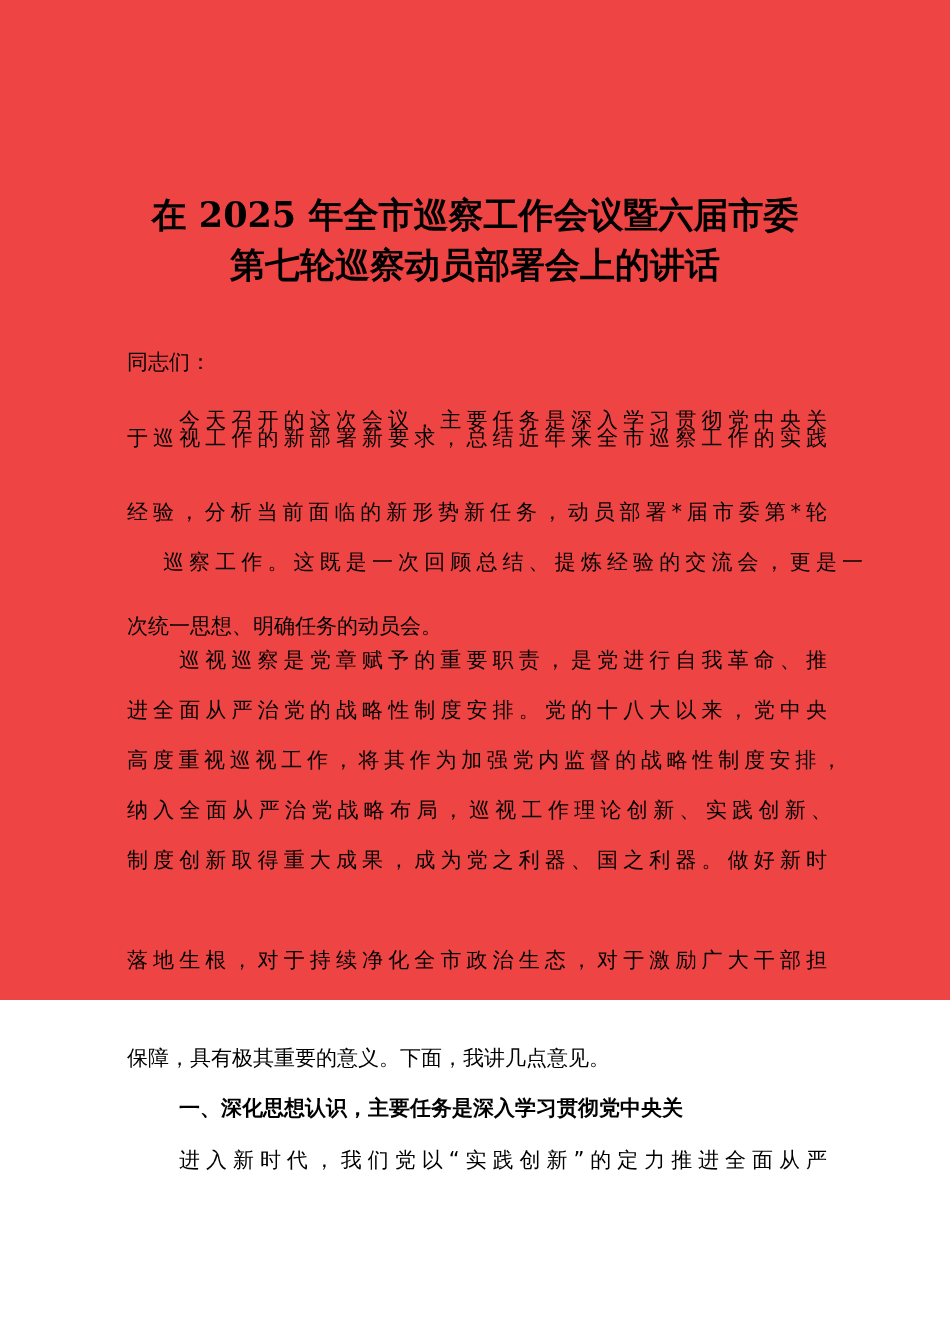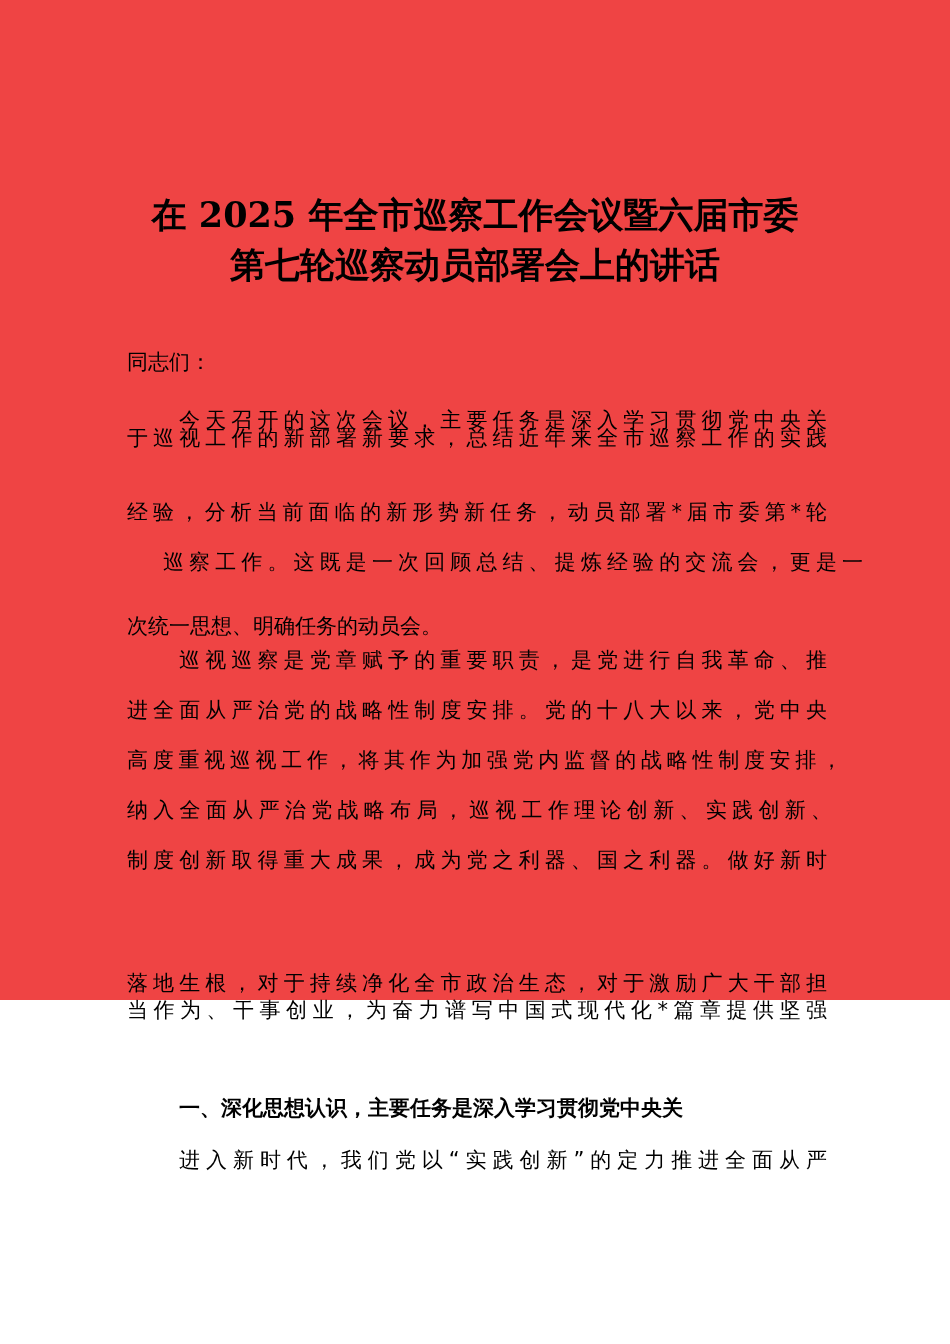--- a/index.html
+++ b/index.html
@@ -34,20 +34,20 @@
   <div class="line" style="top:418px;">于巡视工作的新部署新要求，总结近年来全市巡察工作的实践</div>
   <div class="line" style="top:492px;">经验，分析当前面临的新形势新任务，动员部署*届市委第*轮</div>
   <div class="line" style="top:542px;margin-left:36px;">巡察工作。这既是一次回顾总结、提炼经验的交流会，更是一</div>
   <div class="line last" style="top:590px;margin-top:16px;">次统一思想、明确任务的动员会。</div>
 
   <div class="line indent" style="top:640px;">巡视巡察是党章赋予的重要职责，是党进行自我革命、推</div>
   <div class="line" style="top:690px;">进全面从严治党的战略性制度安排。党的十八大以来，党中央</div>
   <div class="line" style="top:740px; width:715px;">高度重视巡视工作，将其作为加强党内监督的战略性制度安排，</div>
   <div class="line" style="top:790px; width:705px;">纳入全面从严治党战略布局，巡视工作理论创新、实践创新、</div>
   <div class="line" style="top:840px;">制度创新取得重大成果，成为党之利器、国之利器。做好新时</div>
-  <div class="line" style="top:940px;margin-top:23px;">落地生根，对于持续净化全市政治生态，对于激励广大干部担</div>
-  <div class="line" style="top:990px;">当作为、干事创业，为奋力谱写中国式现代化*篇章提供坚强</div>
+  <div class="line" style="top:940px;">落地生根，对于持续净化全市政治生态，对于激励广大干部担</div>
+  <div class="line last" style="top:1038px;">保障，具有极其重要的意义。下面，我讲几点意见。</div>
 
   <div class="line heading" style="top:1088px;">一、深化思想认识，主要任务是深入学习贯彻党中央关</div>
 
   <div class="line indent" style="top:1140px;">进入新时代，我们党以“实践创新”的定力推进全面从严</div>
 
 </div>
 
 </body></html>

